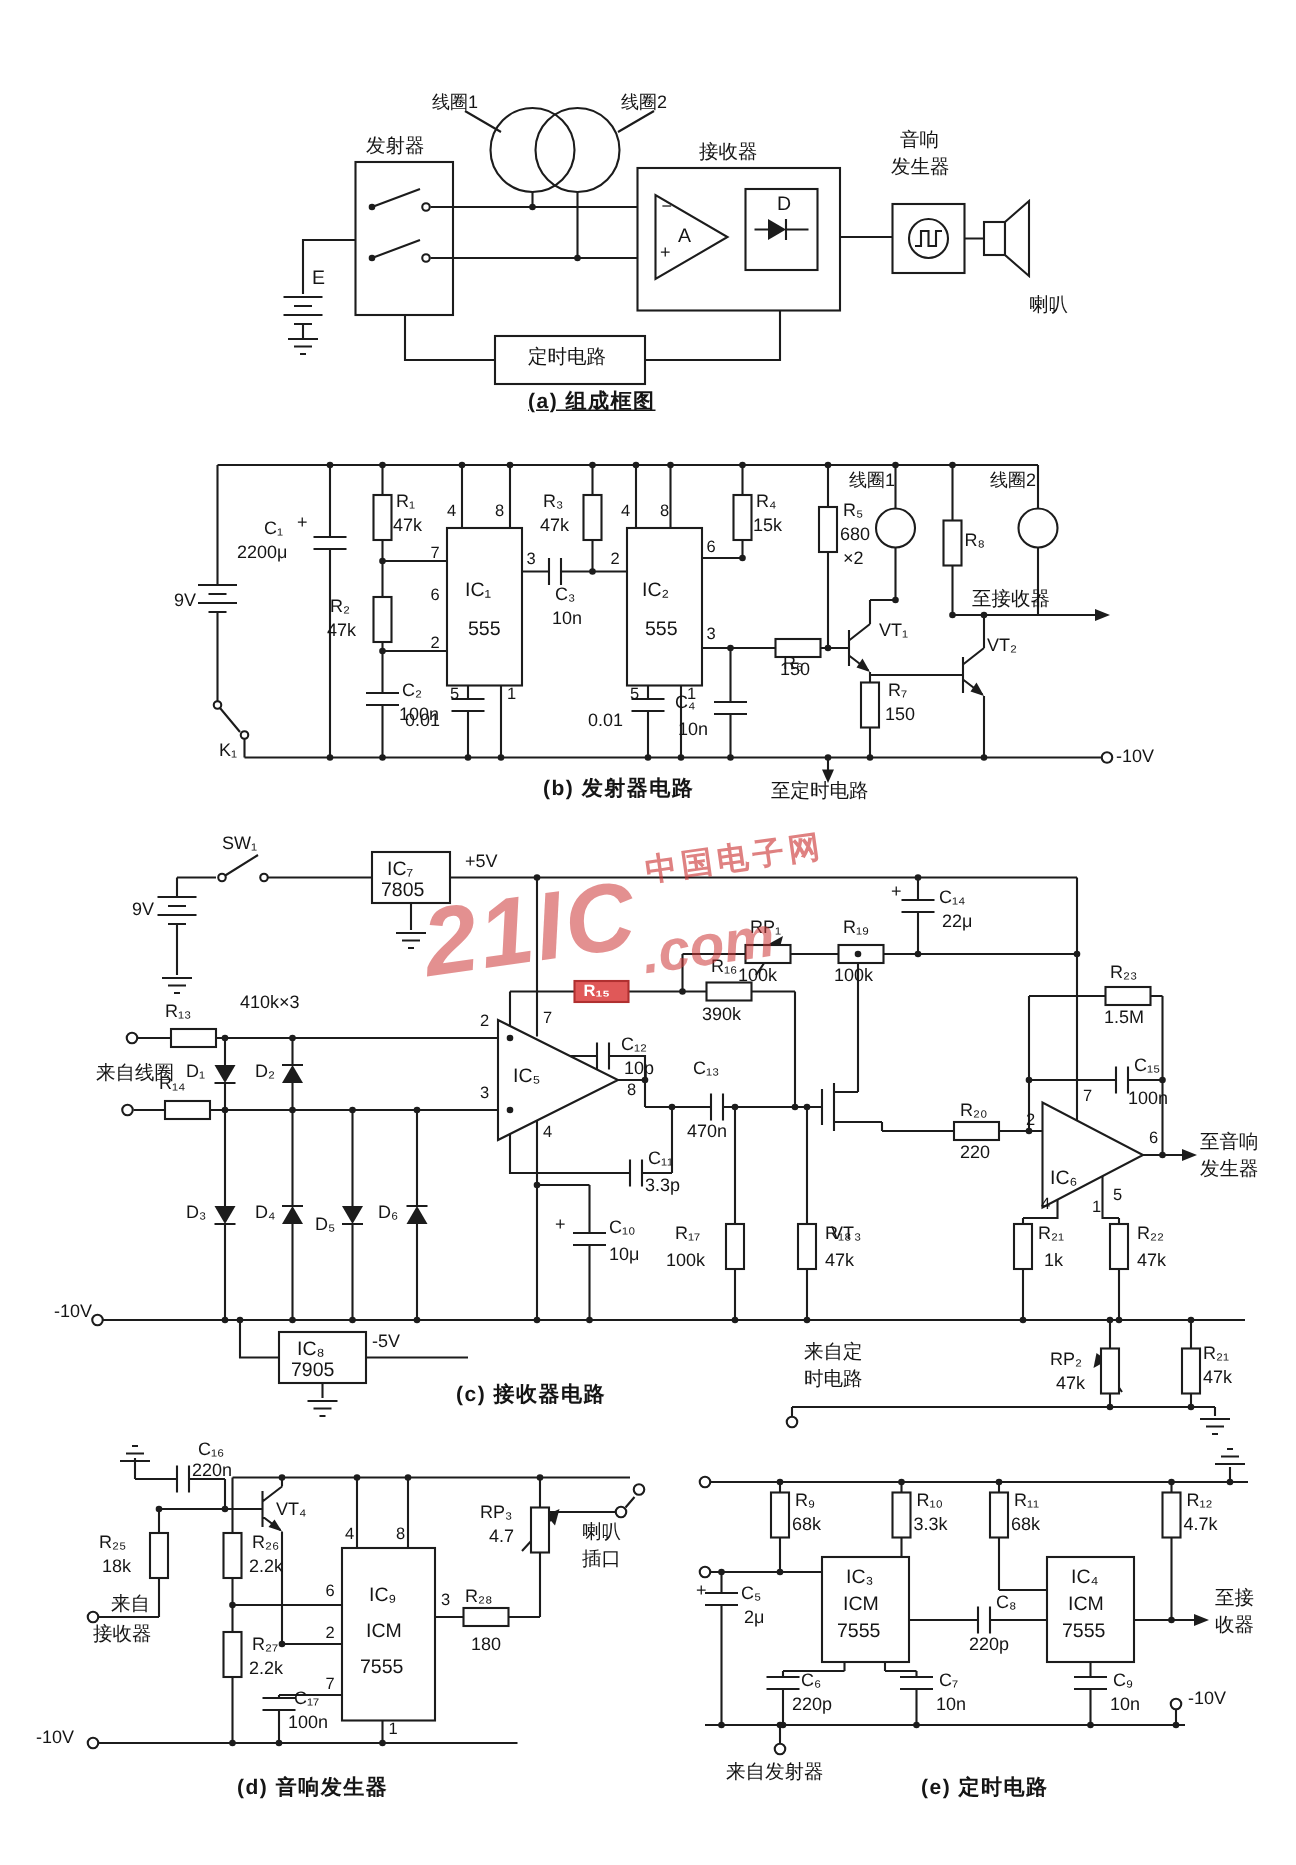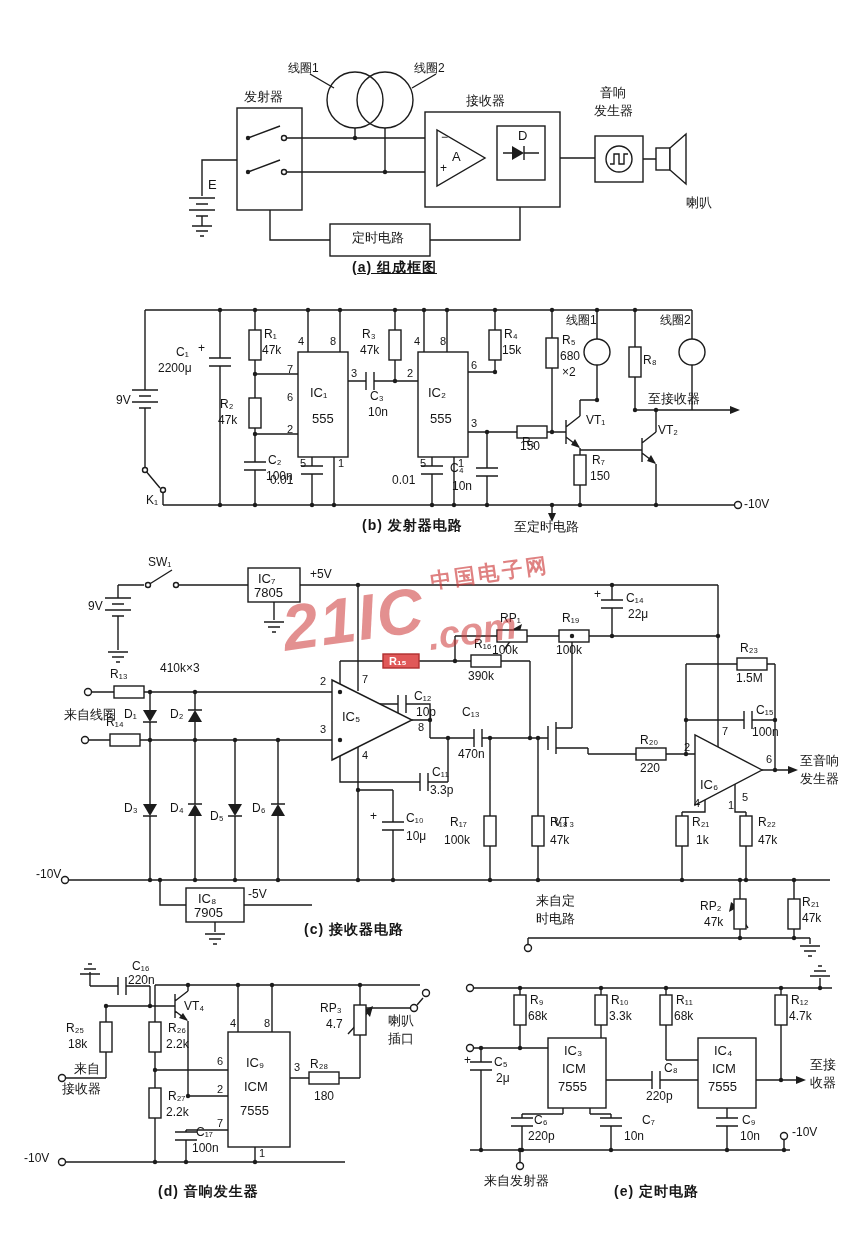--- a/index.html
+++ b/index.html
@@ -501,21 +501,21 @@
       <span class="s13" style="left: 558px; top: 1080px;">7555</span>
       <span style="left: 664px; top: 1062px;">C₈</span>
       <span style="left: 646px; top: 1090px;">220p</span>
       <span class="s13" style="left: 714px; top: 1044px;">IC₄</span>
       <span class="s13" style="left: 712px; top: 1062px;">ICM</span>
       <span class="s13" style="left: 708px; top: 1080px;">7555</span>
       <span class="s13" style="left: 810px; top: 1058px;">至接</span>
       <span class="s13" style="left: 810px; top: 1076px;">收器</span>
       <span style="left: 534px; top: 1114px;">C₆</span>
       <span style="left: 528px; top: 1130px;">220p</span>
-      <span style="left: 626px; top: 1114px; margin-left: 16px;">C₇</span>
+      <span style="left: 626px; top: 1114px;">C₇</span>
       <span style="left: 624px; top: 1130px;">10n</span>
       <span style="left: 742px; top: 1114px;">C₉</span>
       <span style="left: 740px; top: 1130px;">10n</span>
       <span style="left: 792px; top: 1126px;">-10V</span>
       <span class="s13" style="left: 484px; top: 1174px;">来自发射器</span>
       <span class="cap" style="left: 614px; top: 1184px;">(e) 定时电路</span>
     </div>
 
 <div id="wm">
   <span class="wmcn" style="left:430px;top:562px;">中国电子网</span>

